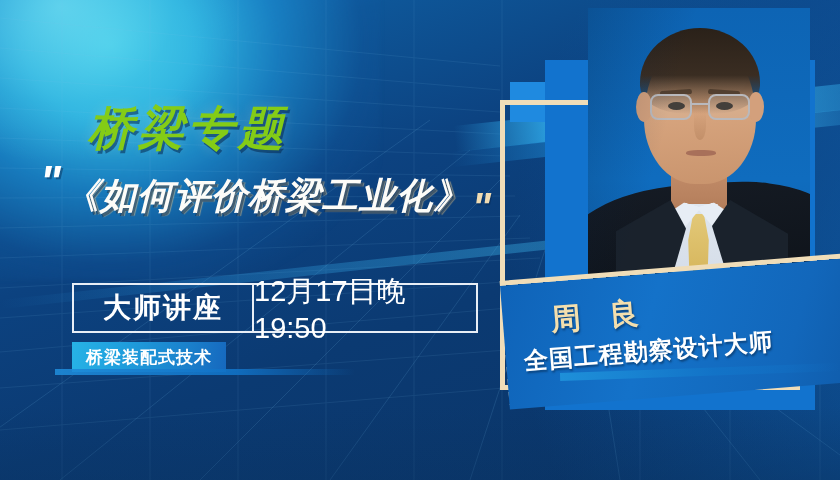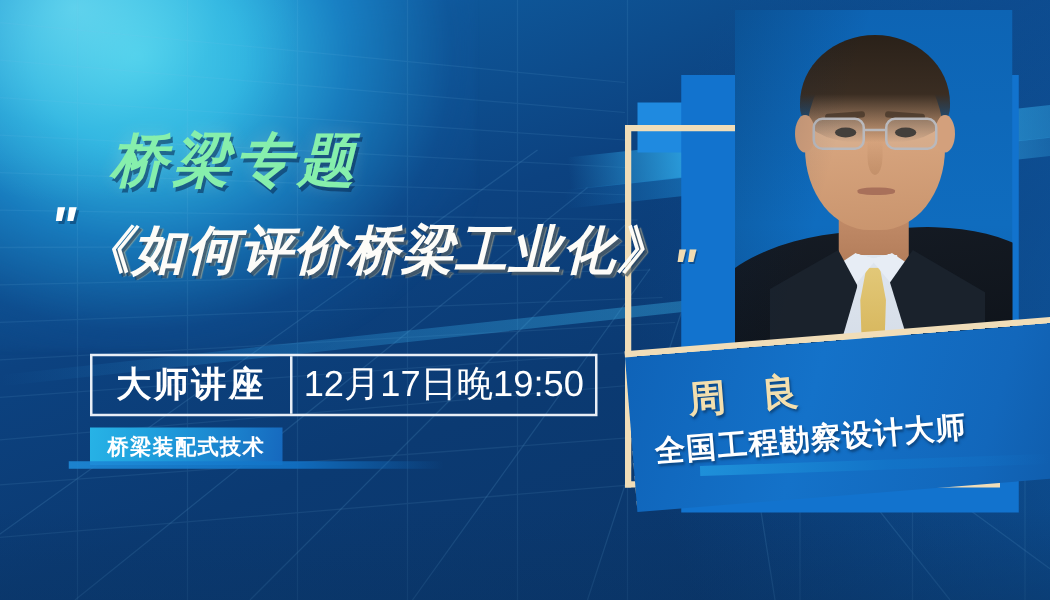--- a/index.html
+++ b/index.html
@@ -48,51 +48,51 @@
   .band-c{
     left:0px;top:300px;width:560px;height:9px;
     background:linear-gradient(90deg, rgba(32,120,200,0) 0%, rgba(42,150,220,.55) 35%, rgba(60,180,235,.75) 90%);
     transform:rotate(-6.2deg);opacity:.5;
   }
 
   
   .title-main{
     position:absolute;left:88px;top:98px;
     font-size:46px;font-weight:700;font-style:italic;letter-spacing:4px;
-    color:#86efac;
+    color:#84cc16;
     text-shadow:2px 3px 0 rgba(6,40,80,.55), 0 0 14px rgba(255,236,190,.22);
     white-space:nowrap;
   }
   .sub-row{position:absolute;left:40px;top:168px;display:flex;align-items:flex-start;white-space:nowrap;}
   .q-open{
     font-size:44px;font-weight:700;font-style:italic;line-height:.62;
     color:#ffffff;margin-right:4px;letter-spacing:-2px;
     text-shadow:2px 2px 0 rgba(6,40,80,.45);
   }
   .title-sub{
-    font-size:42px;font-weight:700;font-style:italic;letter-spacing:1px;
+    font-size:36px;font-weight:700;font-style:italic;letter-spacing:1px;
     color:#fdfcf8;
     text-shadow:2px 3px 0 rgba(6,40,80,.5), 3px 3px 1px rgba(220,195,140,.55);
     margin-top:4px;
   }
   .q-close{
     font-size:40px;font-weight:700;font-style:italic;line-height:.6;
     color:#f1dcb2;align-self:flex-end;margin-left:2px;margin-bottom:2px;
     letter-spacing:-2px;
     text-shadow:1px 2px 0 rgba(6,40,80,.45);
   }
 
   
   .infobox{
     position:absolute;left:72px;top:283px;width:406px;height:50px;
     border:2px solid #e8eef6;display:flex;align-items:stretch;
   }
   .ib-left{
     display:flex;align-items:center;justify-content:center;
-    width:160px;border-right:2px solid #e8eef6;
+    width:180px;border-right:2px solid #e8eef6;
     font-size:28px;font-weight:700;color:#ffffff;letter-spacing:2px;
   }
   .ib-right{
     flex:1;display:flex;align-items:center;justify-content:center;
     font-size:29px;font-weight:400;color:#ffffff;letter-spacing:0px;
   }
 
   
   .tags{position:absolute;left:72px;top:342px;display:flex;gap:50px;flex-direction:column;}
   .tag{

